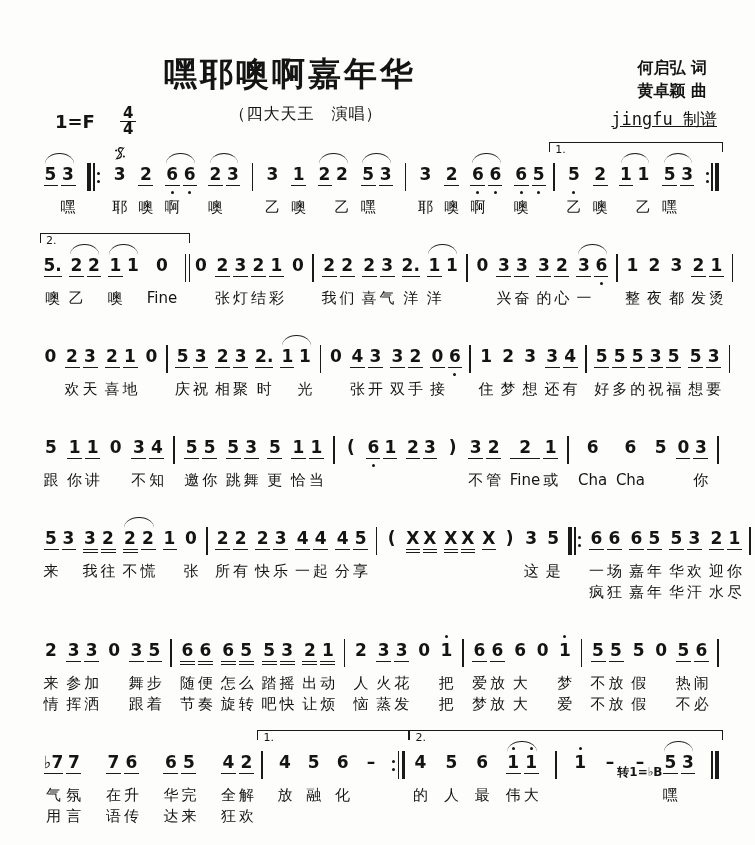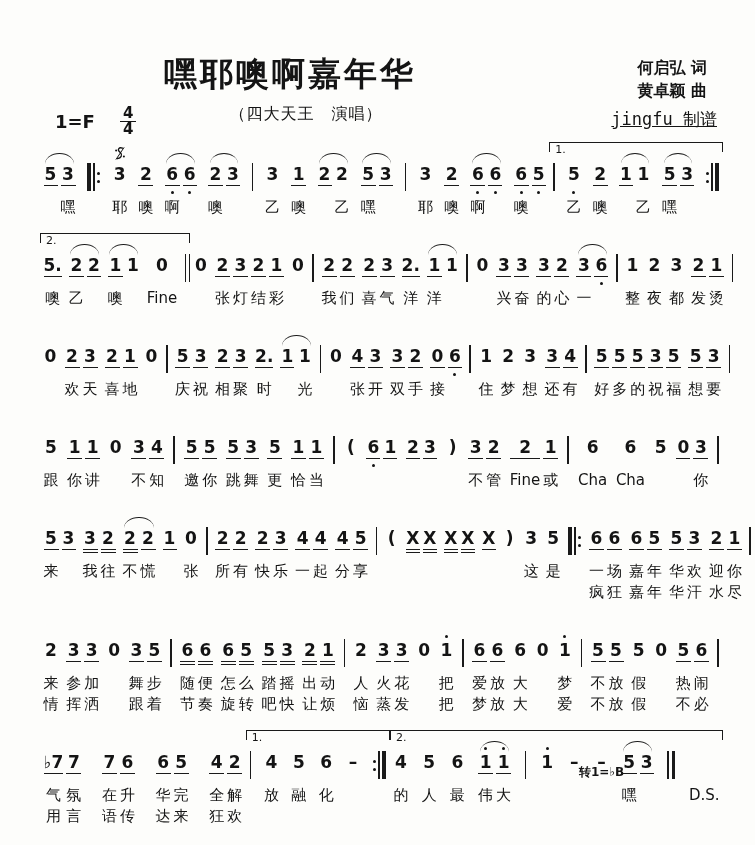--- a/index.html
+++ b/index.html
@@ -2436,26 +2436,16 @@
               <div class="ly">&nbsp;</div>
               <div class="ly2">&nbsp;</div>
             </div>
           </div>
           <div class="barg">
             <div class="barv">
               <div class="bthin"></div>
               <div class="bthick"></div>
             </div>
           </div>
-          <div class="grp">
-            <div class="cell">
-              <div class="hi"></div>
-              <div class="ntxt">&nbsp;</div>
-              <div class="ulz"></div>
-              <div class="lo"></div>
-              <div class="ly">D.S.</div>
-              <div class="ly2">&nbsp;</div>
-            </div>
-          </div>
         </div>
       </div>
     </div>
   </div>
 
 </body></html>

